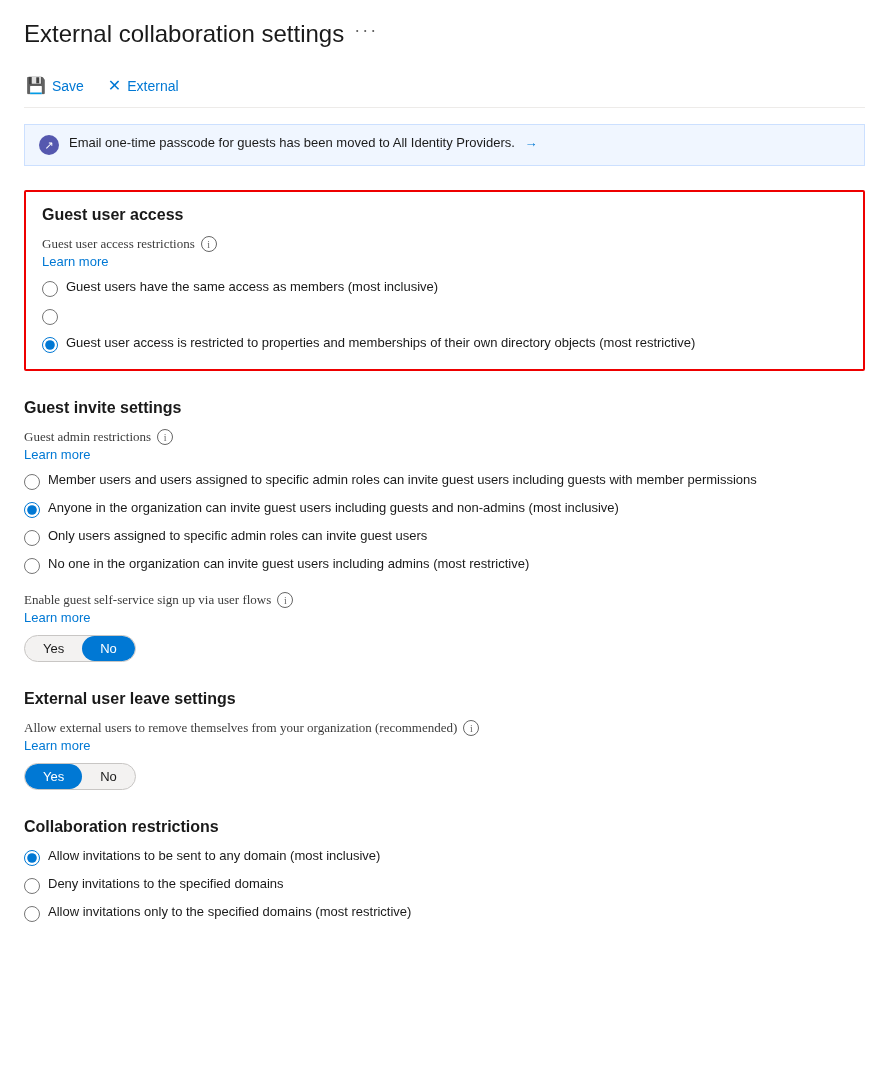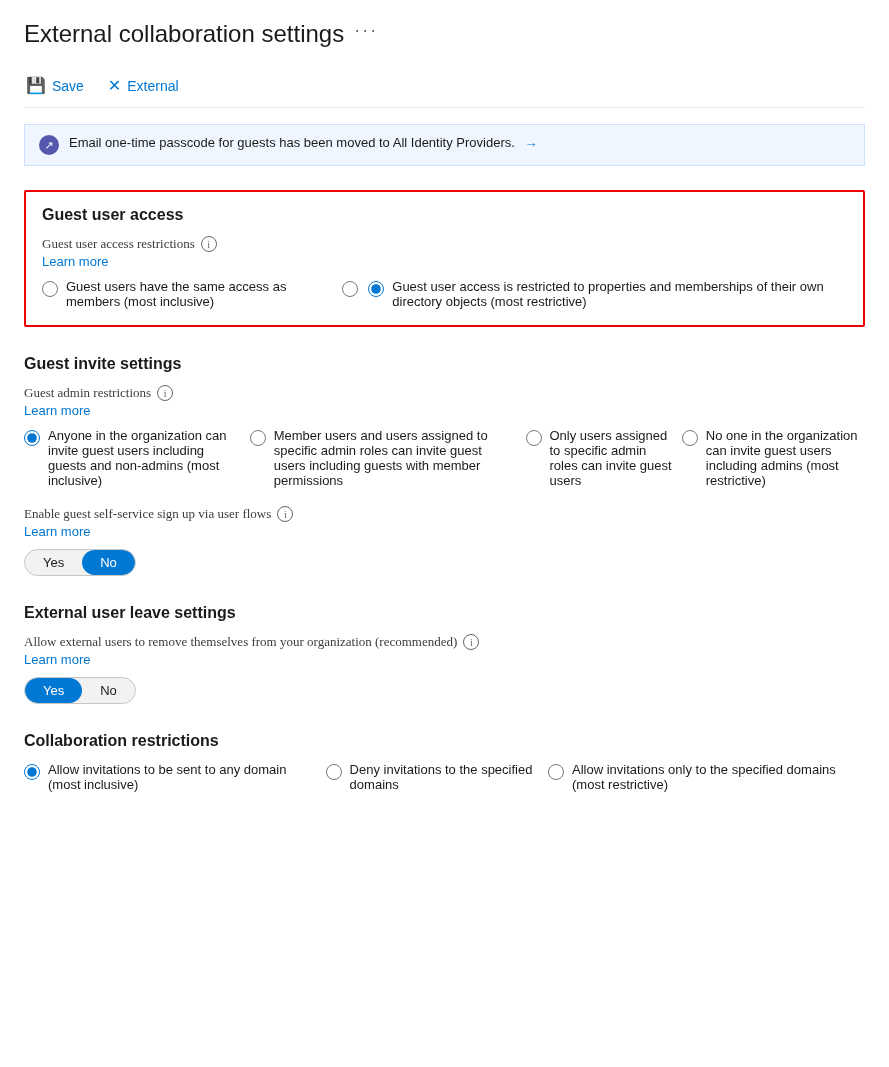--- a/index.html
+++ b/index.html
@@ -126,21 +126,21 @@
       color: #0078d4;
       font-size: 13px;
       text-decoration: none;
       display: block;
       margin-bottom: 10px;
       cursor: pointer;
     }
 
     .radio-group {
       display: flex;
-      flex-direction: row;
+      flex-direction: column;
       gap: 10px;
     }
     .radio-item {
       display: flex;
       align-items: flex-start;
       gap: 8px;
       font-size: 13px;
       color: #1a1a1a;
       cursor: pointer;
     }
@@ -229,26 +229,26 @@
 
 <div class="section">
   <div class="section-title">Guest invite settings</div>
   <div class="field-label">
     <span>Guest admin restrictions</span>
     <span class="info-icon">i</span>
   </div>
   <a class="learn-more">Learn more</a>
   <div class="radio-group">
     <label class="radio-item">
+      <input type="radio" name="guest_invite" style="">
+      <span>Member users and users assigned to specific admin roles can invite guest users including guests with member permissions</span>
+    </label>
+    <label class="radio-item">
       <input type="radio" name="guest_invite" checked="" style="">
       <span>Anyone in the organization can invite guest users including guests and non-admins (most inclusive)</span>
-    </label>
-    <label class="radio-item">
-      <input type="radio" name="guest_invite" style="">
-      <span>Member users and users assigned to specific admin roles can invite guest users including guests with member permissions</span>
     </label>
     <label class="radio-item">
       <input type="radio" name="guest_invite" style="">
       <span>Only users assigned to specific admin roles can invite guest users</span>
     </label>
     <label class="radio-item">
       <input type="radio" name="guest_invite" style="">
       <span>No one in the organization can invite guest users including admins (most restrictive)</span>
     </label>
   </div>

